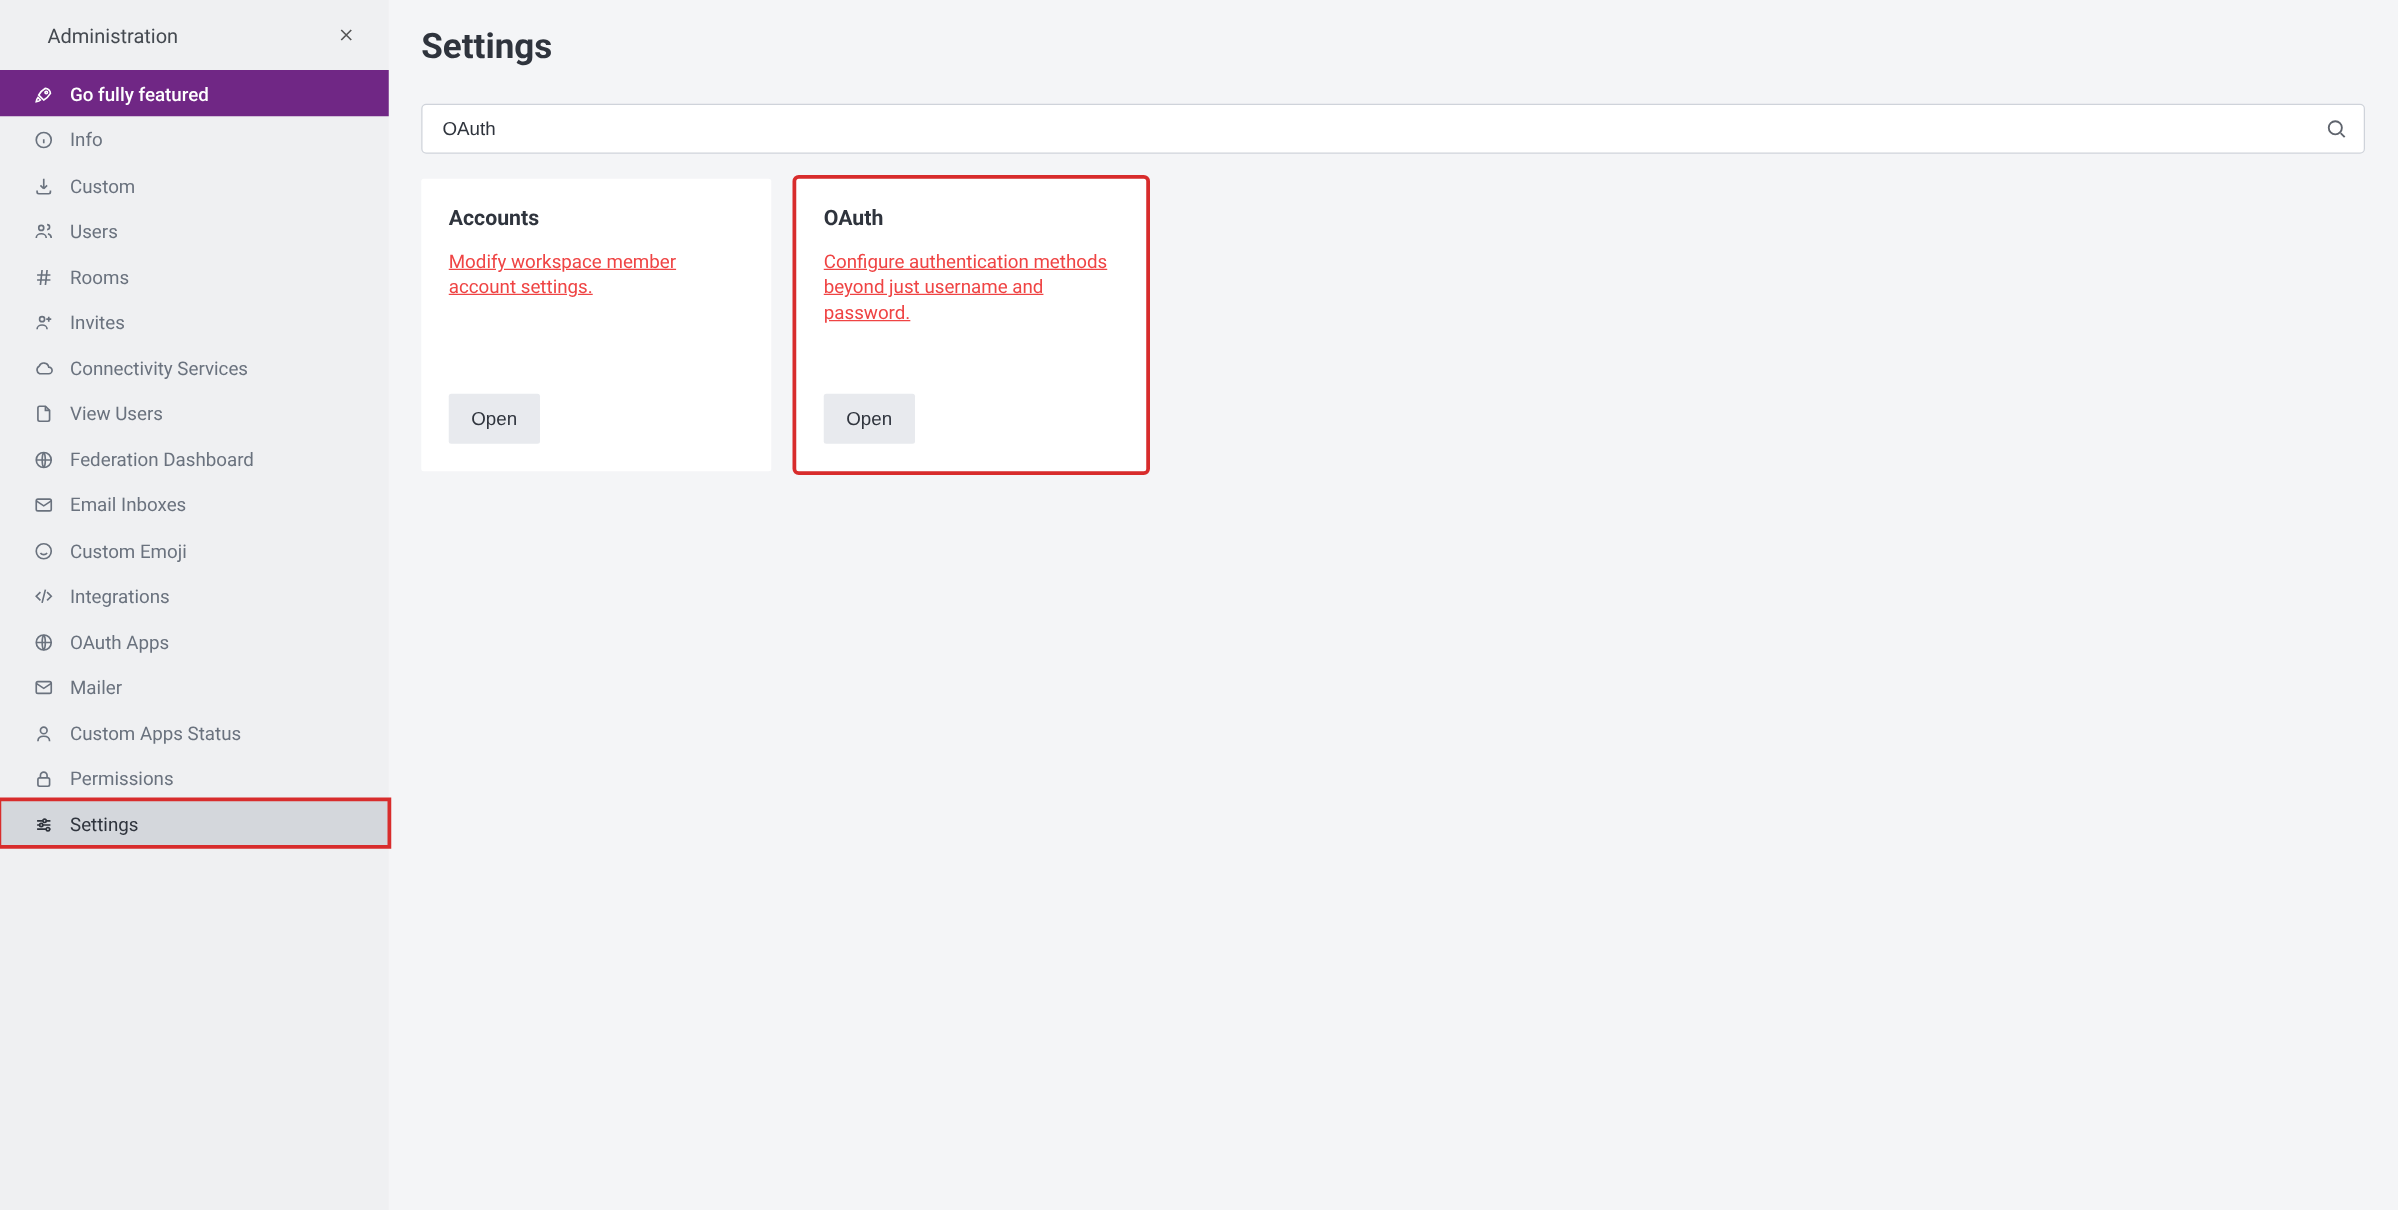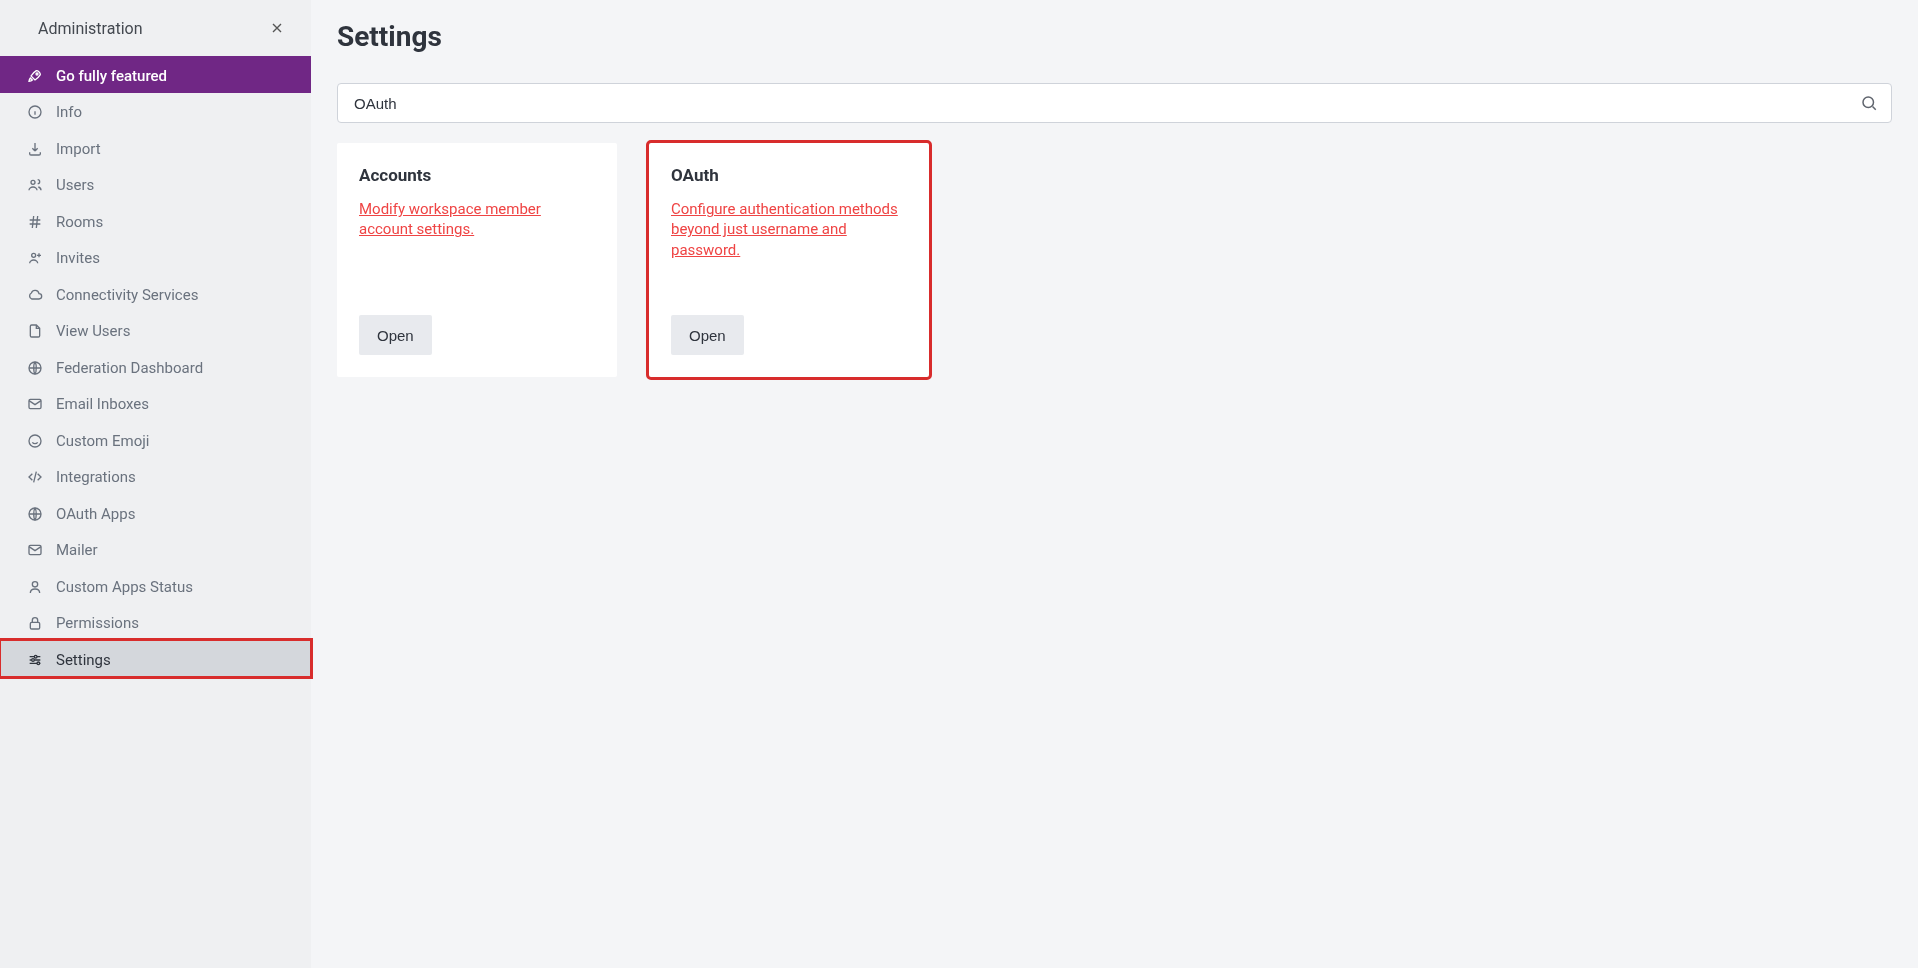--- a/index.html
+++ b/index.html
@@ -102,21 +102,21 @@
     position: absolute;
     right: 14px;
     top: 50%;
     transform: translateY(-50%);
     width: 18px;
     height: 18px;
     color: #5f646d;
   }
   .cards {
     display: flex;
-    gap: 32px;
+    gap: 20px;
     flex-wrap: wrap;
   }
   .card {
     width: 280px;
     min-height: 234px;
     background: #fff;
     border-radius: 2px;
     padding: 22px 22px 22px 22px;
     display: flex;
     flex-direction: column;
@@ -186,21 +186,21 @@
       </span>
       <span>Info</span>
     </li>
 
     <li class="nav-item">
       <span class="icon">
         <svg viewBox="0 0 24 24" width="16" height="16" fill="none" stroke="currentColor" stroke-width="2">
             <path d="M12 3v12m0 0 4-4m-4 4-4-4M4 17v2a2 2 0 0 0 2 2h12a2 2 0 0 0 2-2v-2"></path>
           </svg>
       </span>
-      <span>Import</span>
+      <span>Custom</span>
     </li>
 
     <li class="nav-item">
       <span class="icon">
         <svg viewBox="0 0 24 24" width="16" height="16" fill="none" stroke="currentColor" stroke-width="2">
             <circle cx="9" cy="8" r="3"></circle>
             <path d="M3 20c0-3 3-5 6-5s6 2 6 5M16 4a3 3 0 0 1 0 6M21 20c0-2.5-2-4.5-4-5"></path>
           </svg>
       </span>
       <span>Users</span>

